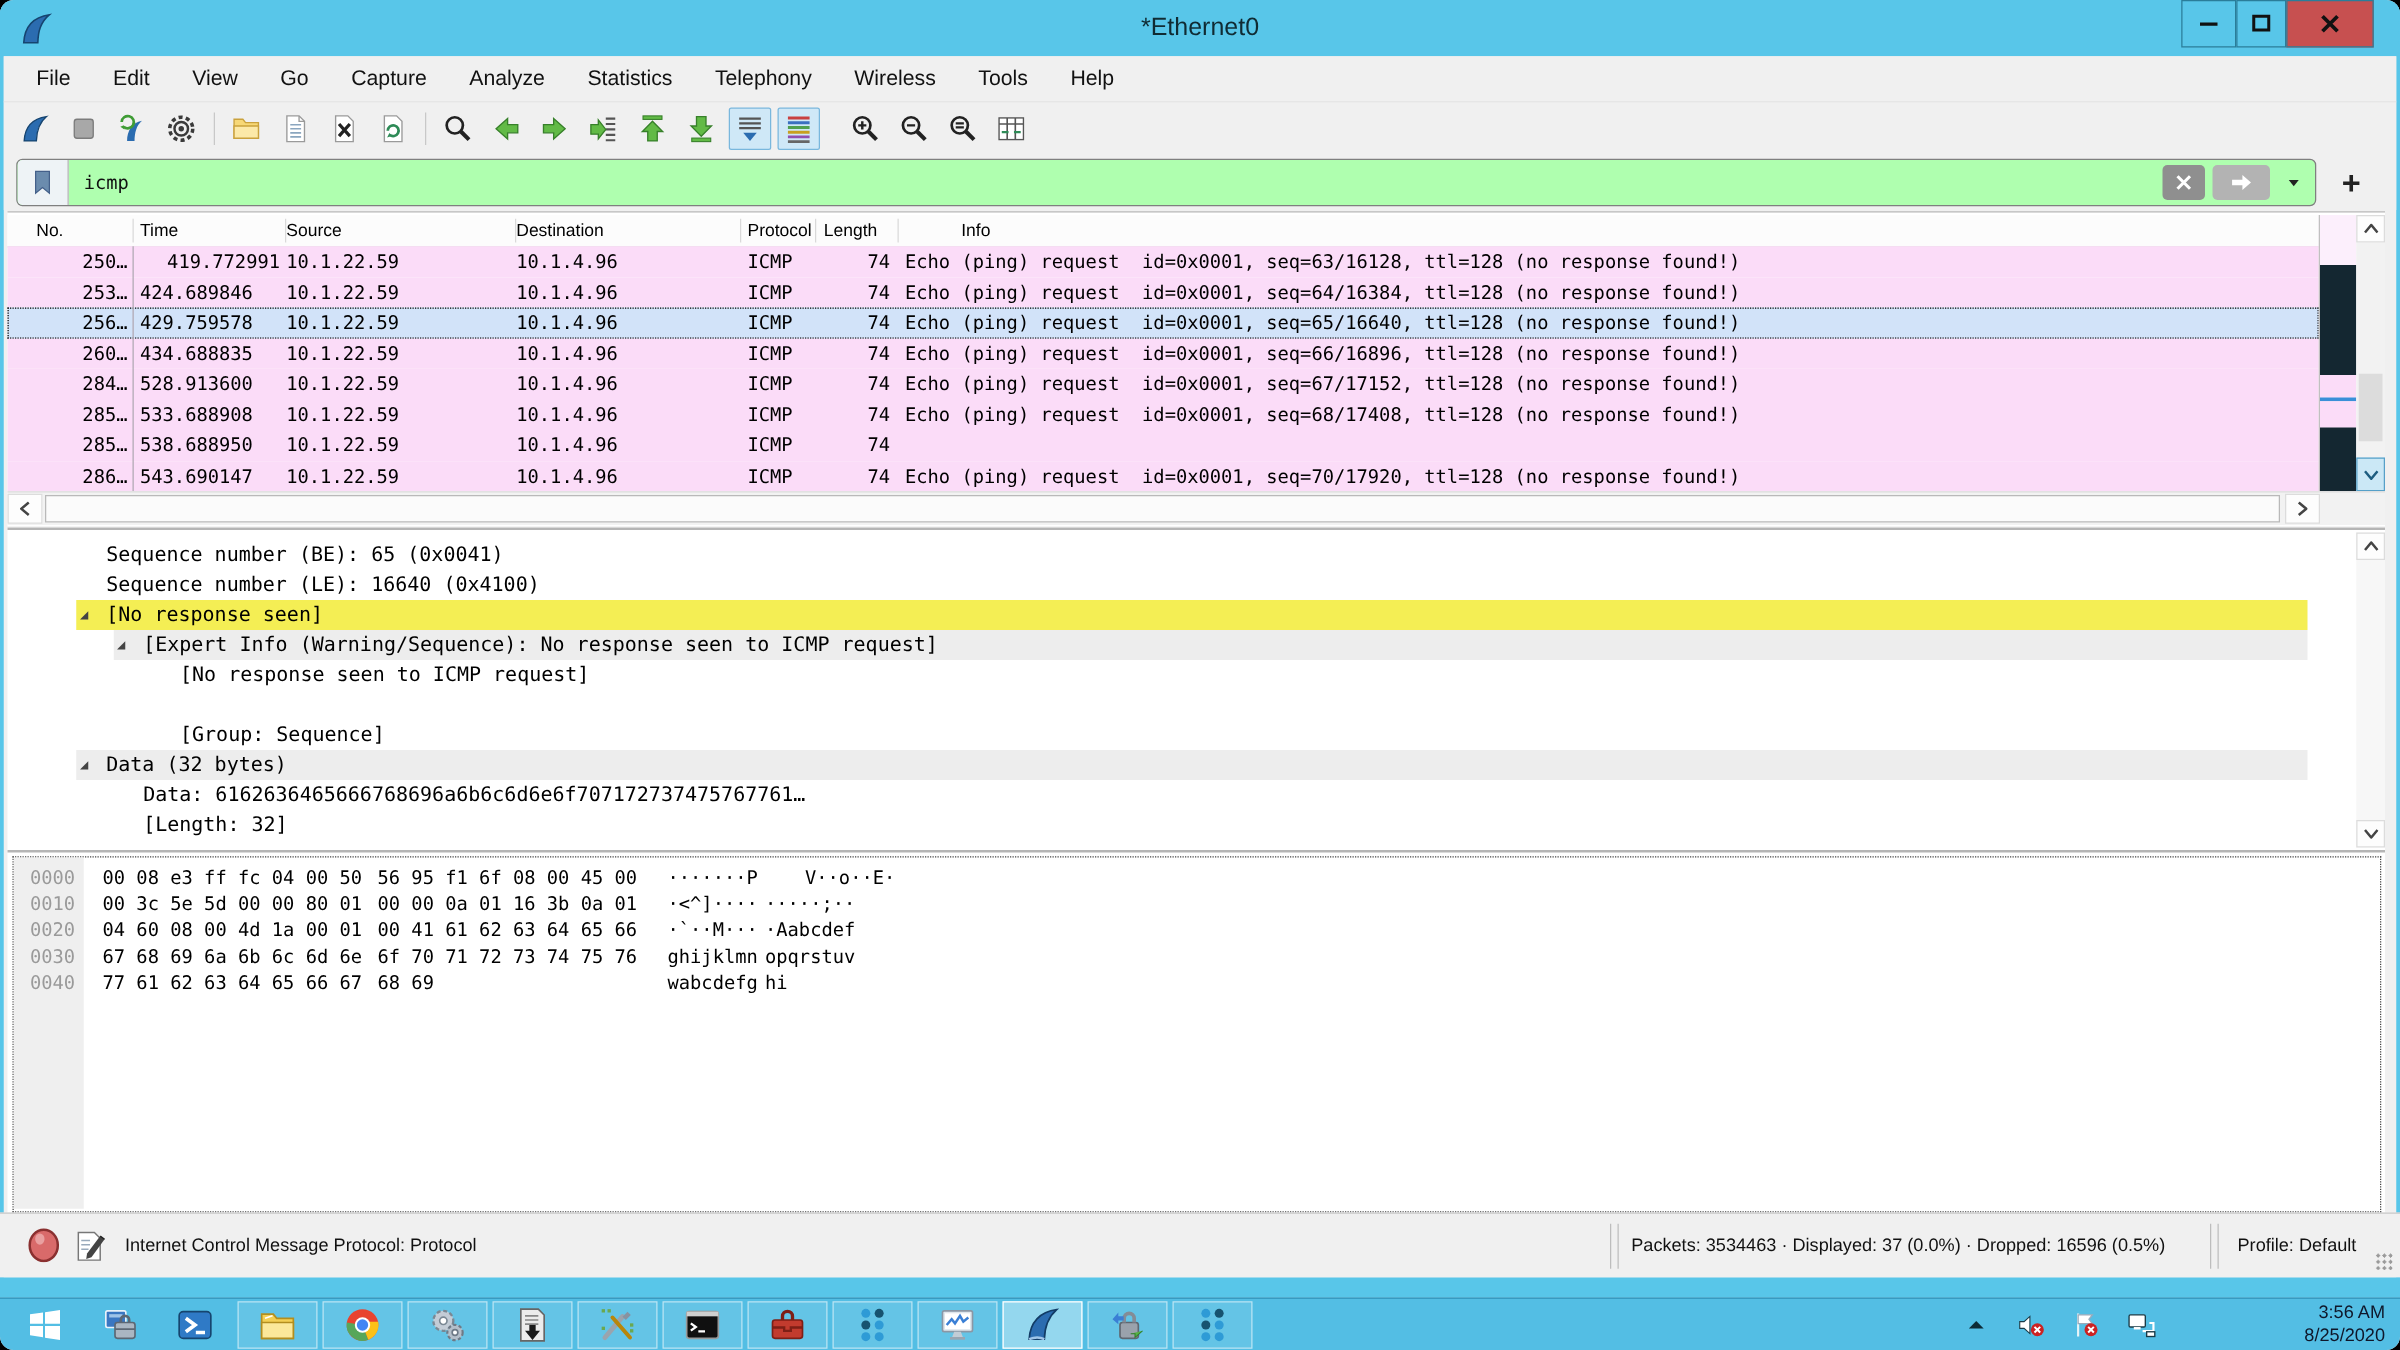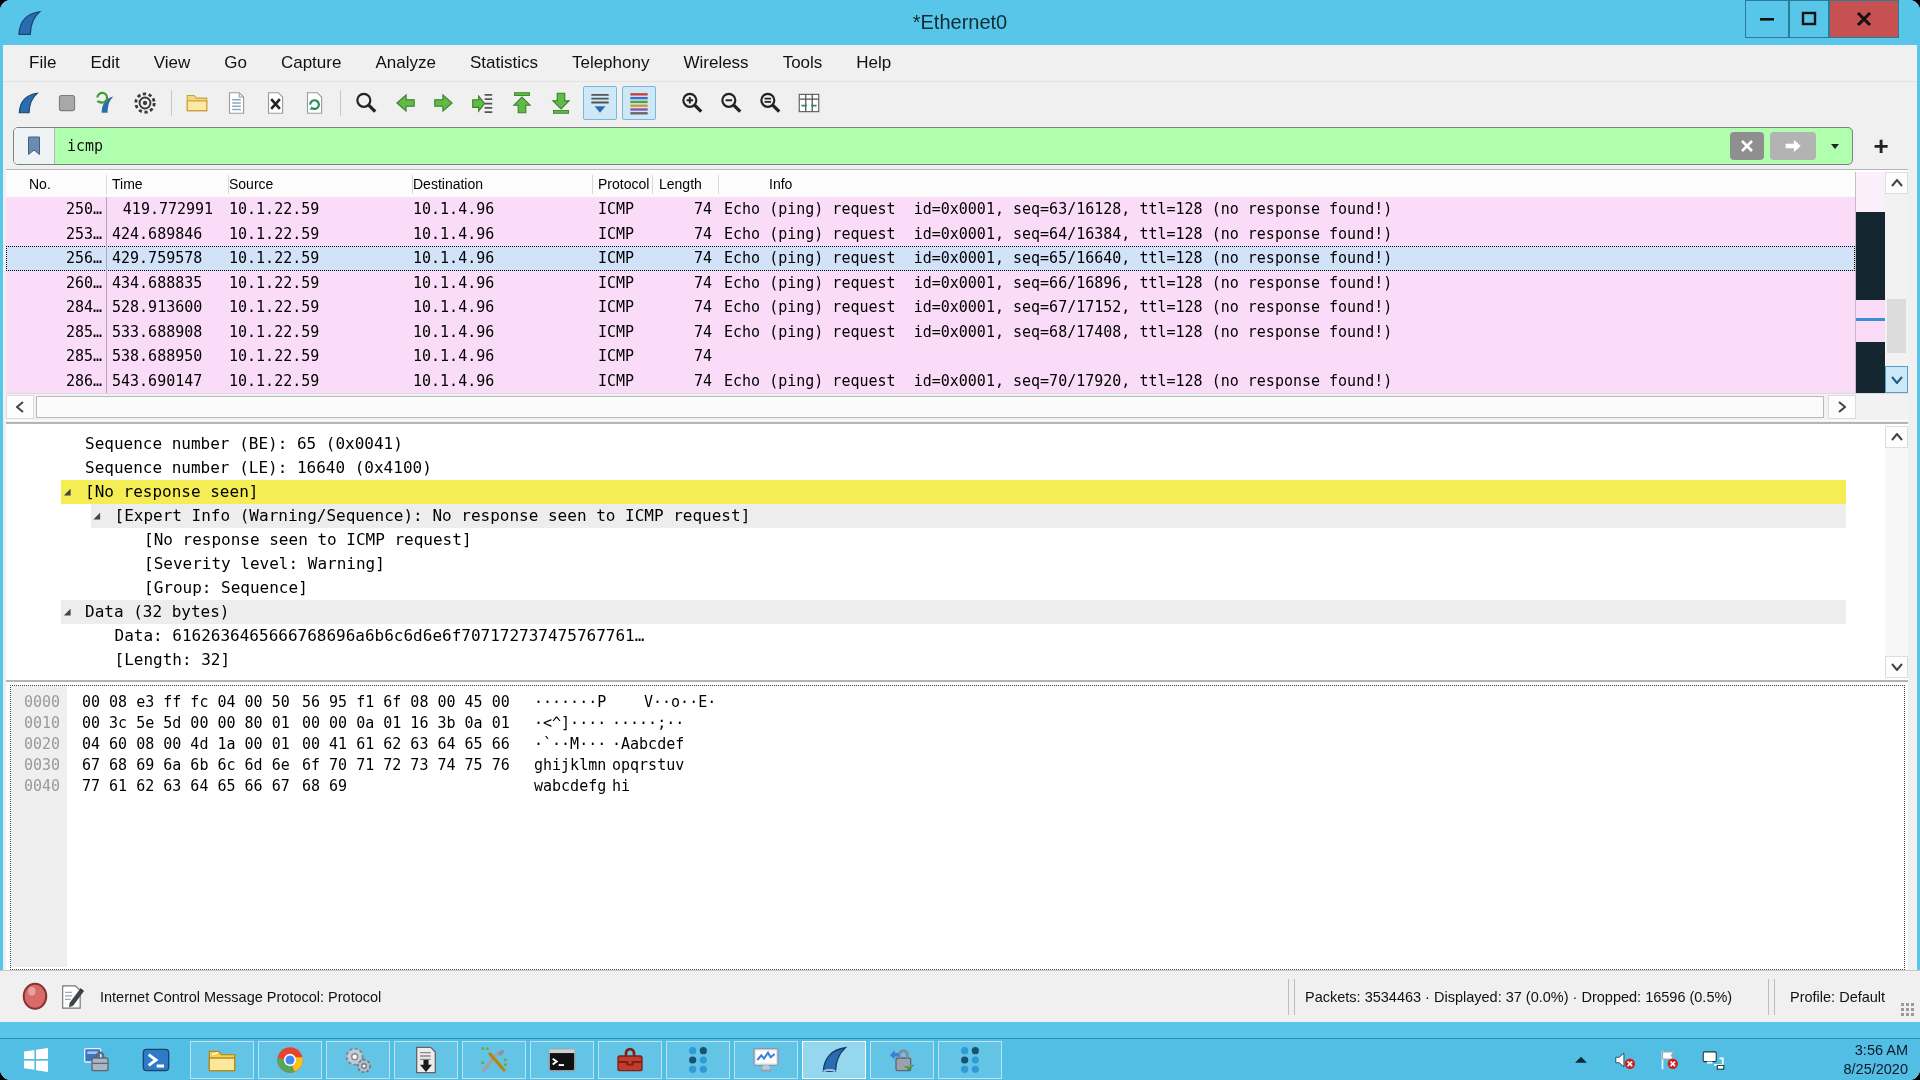--- a/index.html
+++ b/index.html
@@ -310,21 +310,21 @@
         <div class="hdr-sep" style="left: 100px;"></div>
         <div class="hdr-sep" style="left: 222px;"></div>
         <div class="hdr-sep" style="left: 406px;"></div>
         <div class="hdr-sep" style="left: 586px;"></div>
         <div class="hdr-sep" style="left: 646px;"></div>
         <div class="hdr-sep" style="left: 712px;"></div>
       </div>
     <div id="rows" class="abs">
         <div class="prow" style="top: 0px;">
           <div class="pcell" style="left: 6px; width: 90px; text-align: right;">250…</div>
-          <div class="pcell" style="left: 106px; width: 112px; text-align: center;">419.772991</div>
+          <div class="pcell" style="left: 106px; width: 112px; text-align: right;">419.772991</div>
           <div class="pcell" style="left: 223px; width: 180px; text-align: left;">10.1.22.59</div>
           <div class="pcell" style="left: 407px; width: 176px; text-align: left;">10.1.4.96</div>
           <div class="pcell" style="left: 592px; width: 54px; text-align: left;">ICMP</div>
           <div class="pcell" style="left: 648px; width: 58px; text-align: right;">74</div>
           <div class="pcell" style="left: 718px; width: 1128px; text-align: left;">Echo (ping) request  id=0x0001, seq=63/16128, ttl=128 (no response found!)</div>
         </div>
         <div class="prow" style="top: 24.5px;">
           <div class="pcell" style="left: 6px; width: 90px; text-align: right;">253…</div>
           <div class="pcell" style="left: 106px; width: 112px; text-align: left;">424.689846</div>
           <div class="pcell" style="left: 223px; width: 180px; text-align: left;">10.1.22.59</div>
@@ -435,21 +435,20 @@
           <svg width="12" height="8">
             <path d="M1 1 L6 7 L11 1" fill="none" stroke="#444" stroke-width="2"></path>
           </svg>
         </div>
     </div>
   <div class="drow" style="top: 8px; width: 1870px;"><span class="dtext" style="left: 79px;">Sequence number (BE): 65 (0x0041)</span></div>
       <div class="drow" style="top: 32px; width: 1870px;"><span class="dtext" style="left: 79px;">Sequence number (LE): 16640 (0x4100)</span></div>
       <div class="drow" style="top: 56px; width: 1870px;"><div class="bgband" style="left: 55px; background: rgb(244, 238, 84);"></div><span class="dexp" style="left: 58px;">◢</span><span class="dtext" style="left: 79px;">[No response seen]</span></div>
       <div class="drow" style="top: 80px; width: 1870px;"><div class="bgband" style="left: 84.5px; background: rgb(237, 237, 237);"></div><span class="dexp" style="left: 87.5px;">◢</span><span class="dtext" style="left: 108.5px;">[Expert Info (Warning/Sequence): No response seen to ICMP request]</span></div>
       <div class="drow" style="top: 104px; width: 1870px;"><span class="dtext" style="left: 138px;">[No response seen to ICMP request]</span></div>
-      <div class="drow" style="top: 128px; width: 1870px;"><span class="dtext" style="left: 138px;">[Severity level: Warning]</span></div>
       <div class="drow" style="top: 152px; width: 1870px;"><span class="dtext" style="left: 138px;">[Group: Sequence]</span></div>
       <div class="drow" style="top: 176px; width: 1870px;"><div class="bgband" style="left: 55px; background: rgb(237, 237, 237);"></div><span class="dexp" style="left: 58px;">◢</span><span class="dtext" style="left: 79px;">Data (32 bytes)</span></div>
       <div class="drow" style="top: 200px; width: 1870px;"><span class="dtext" style="left: 108.5px;">Data: 6162636465666768696a6b6c6d6e6f707172737475767761…</span></div>
       <div class="drow" style="top: 224px; width: 1870px;"><span class="dtext" style="left: 108.5px;">[Length: 32]</span></div>
     </div>
 
   <div id="hexpane" class="abs">
     <div id="hexborder" class="abs"></div>
     <div id="hexgray" class="abs"></div>
   <div class="hxrow hx-off" style="left: 18px; top: 10px;">0000</div>

